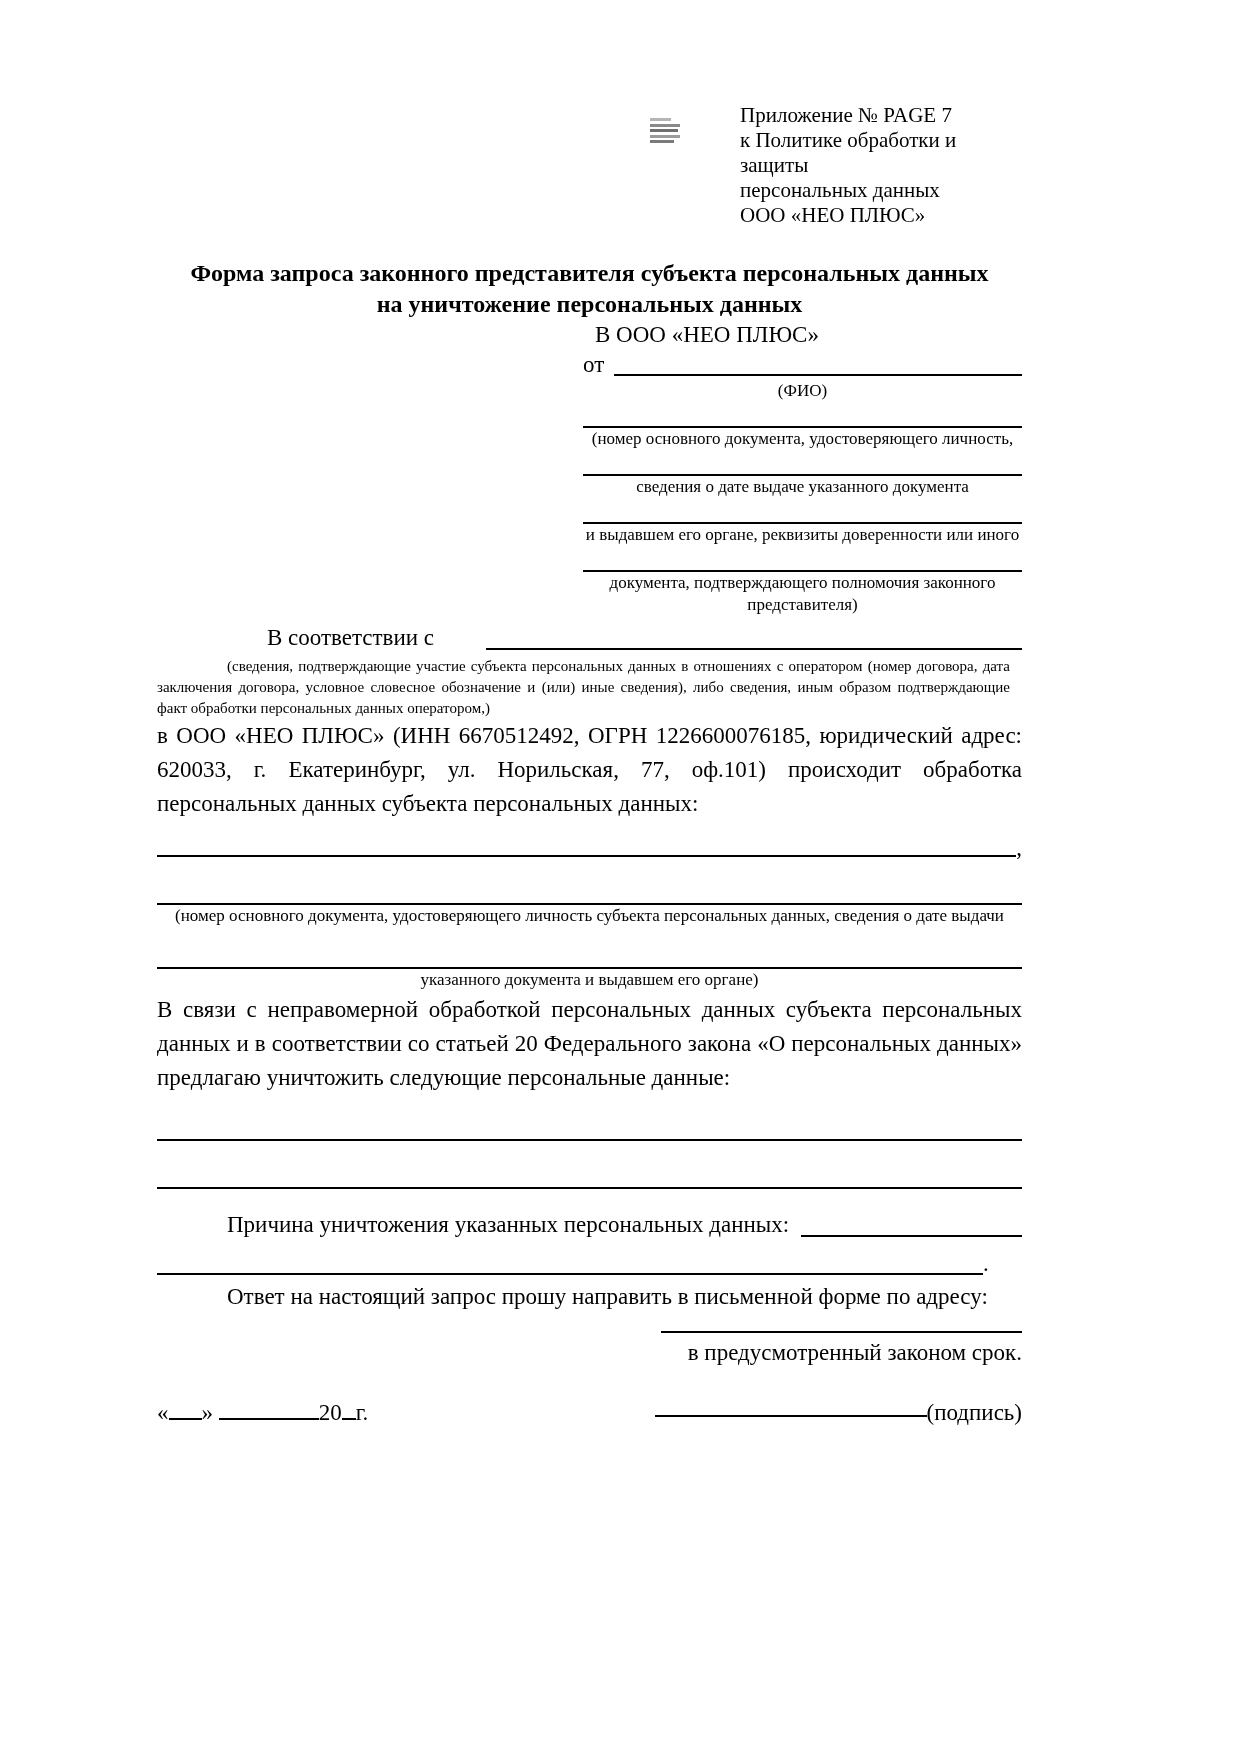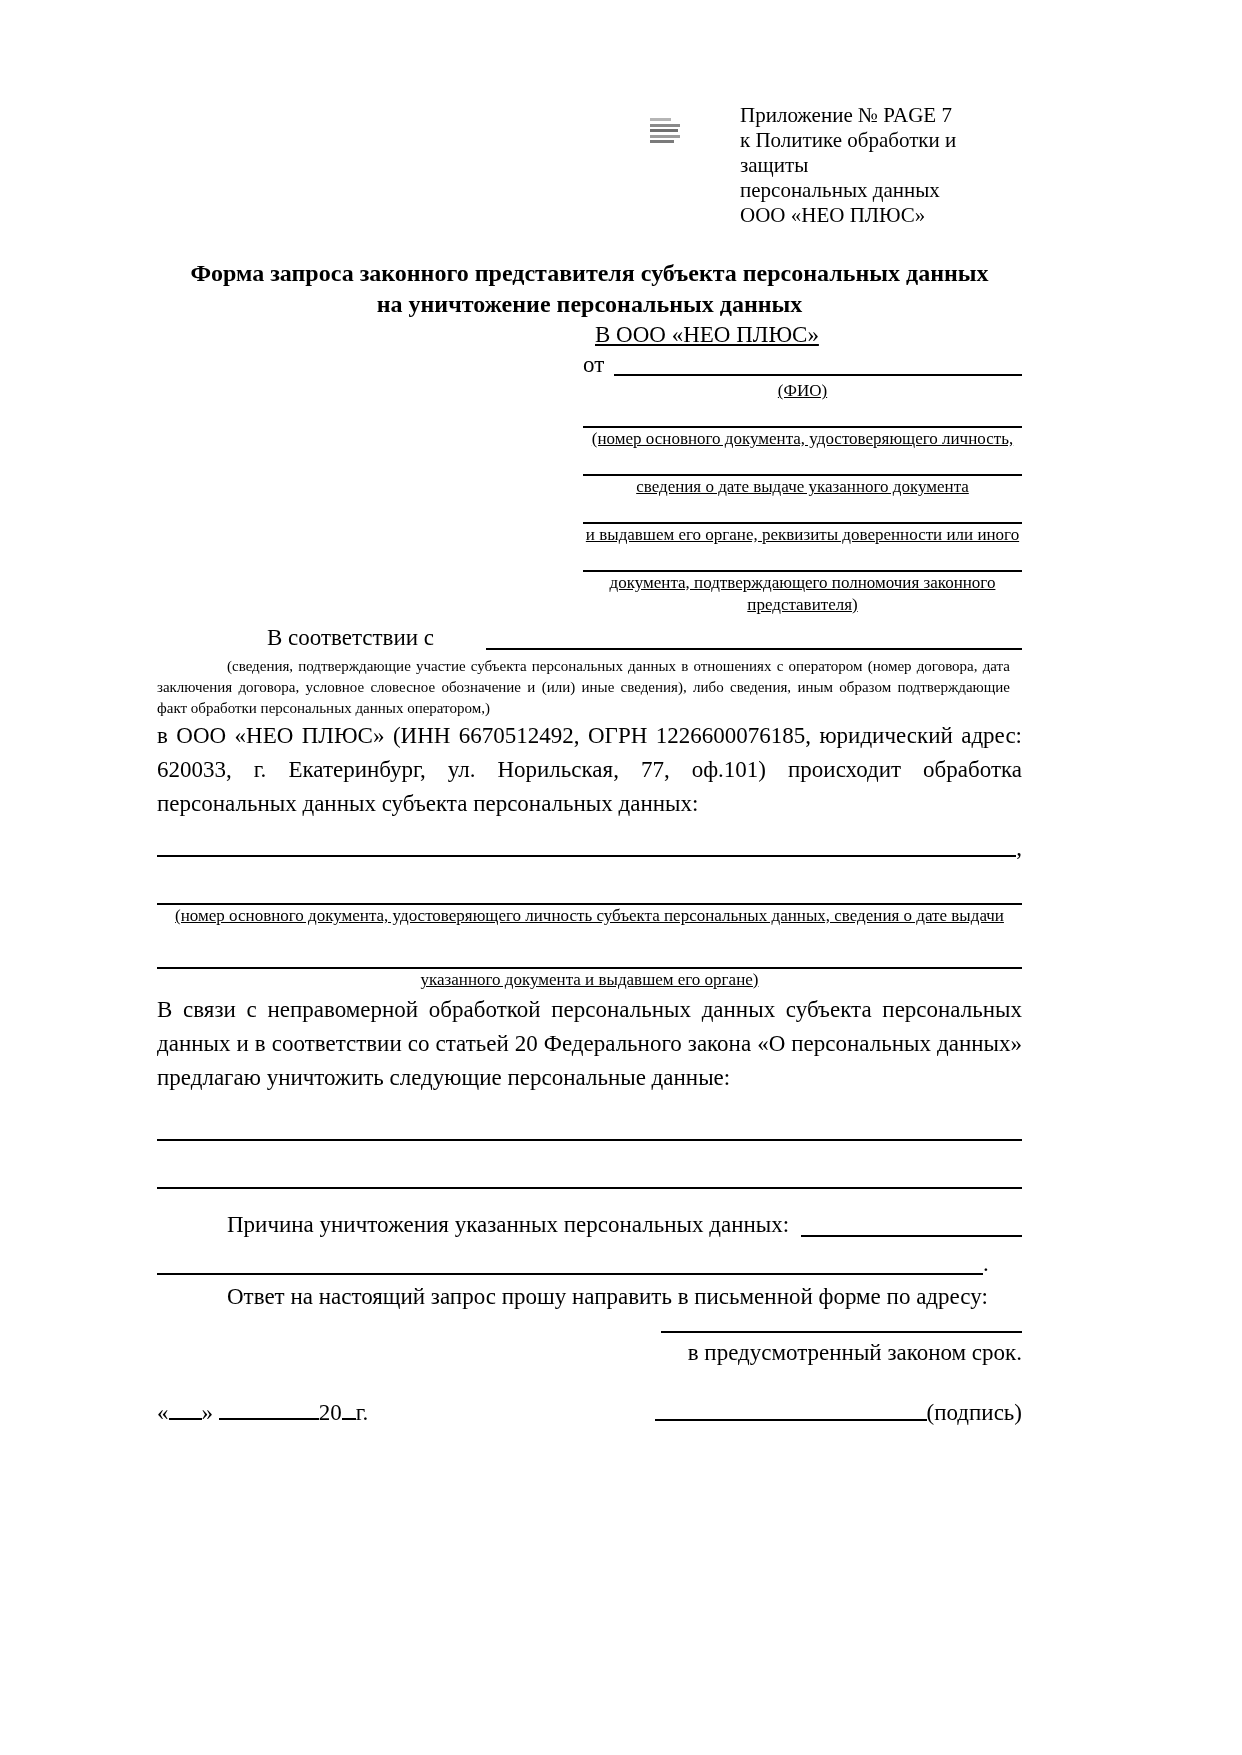--- a/index.html
+++ b/index.html
@@ -23,27 +23,27 @@
   .doc-icon i:nth-child(3){ width:92%; background:#6f6f6f; }
   .doc-icon i:nth-child(4){ width:100%; background:#9c9c9c; }
   .doc-icon i:nth-child(5){ width:80%; background:#7a7a7a; }
 
   .header-block{ margin-left:583px; font-size:21px; line-height:25px; }
 
   .title{ margin:30px 0 0 0; font-size:24px; font-weight:bold; text-align:center; line-height:31px; }
 
   
   .addr{ margin-left:426px; width:439px; font-size:23px; }
-  .addr-to{ line-height:30px; text-align:left; padding-left:12px;text-decoration:underline; }
+  .addr-to{ line-height:30px; text-align:left; padding-left:12px; }
   .from-row{ display:flex; align-items:flex-end; line-height:30px; height:30px; }
   .from-row .lbl{ white-space:nowrap; }
   .from-row .blank{ flex:1; margin-left:10px; margin-bottom:4px; }
 
   .blank{ display:inline-block; border-bottom:2px solid #000; height:18px; vertical-align:baseline; }
-  .caption{ font-size:17px; line-height:22px; text-align:center;text-decoration:underline; }
+  .caption{ font-size:17px; line-height:22px; text-align:center; }
   .addr .blank-line{ border-bottom:2px solid #000; height:24px; margin-top:0; }
   .addr .pair{ margin-top:0; }
 
   .para{ font-size:23px; line-height:34px; margin:0; }
   .just{ text-align:justify; }
   .ind{ text-indent:70px; }
 
   .accordance-row{ display:flex; align-items:flex-end; margin-top:6px; font-size:23px; line-height:32px; height:32px;gap:40px; }
   .accordance-row .spacer{ width:70px; flex:none; }
   .accordance-row .lbl{ white-space:nowrap; }
@@ -74,21 +74,21 @@
   .reason-cont .blank{ width:826px; flex:none; margin-bottom:4px; }
   .reason-cont .dot{ flex:none; }
 
   .response1{ margin-top:2px; font-size:23px; line-height:32px; }
   .response2{ display:flex; align-items:flex-end; font-size:23px; line-height:32px; height:32px;flex-direction:column; }
   .response2 .blank{ width:361px; flex:none; margin-bottom:4px; }
 
   .footer-row{ display:flex; justify-content:space-between; align-items:flex-end; margin-top:52px; font-size:23px; line-height:32px; }
   .date-part .blank{ height:16px; }
   .blank.q{ width:33px; } .blank.mid{ width:100px; } .blank.yr{ width:14px; }
-  .sign-part{ display:flex; align-items:center; }
+  .sign-part{ display:flex; align-items:flex-start; }
   .sign-part .blank{ width:272px; margin-bottom:4px; }
 </style>
 </head>
 <body>
 
 <div class="page">
 
   <div class="doc-icon">
     <i></i>
       <i></i>

